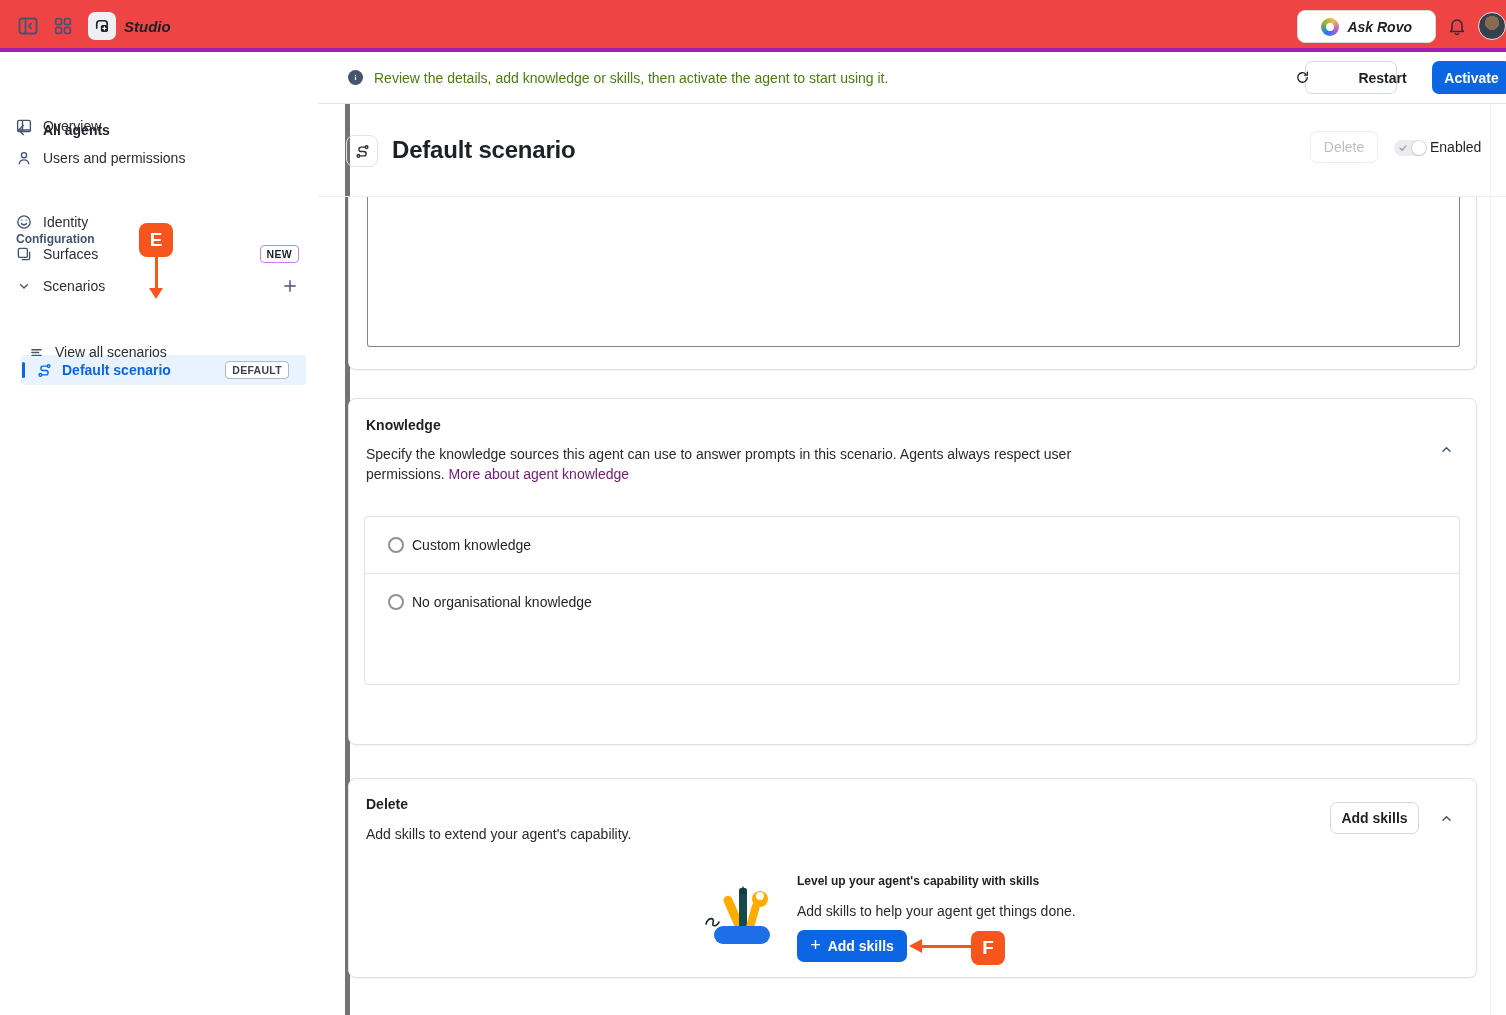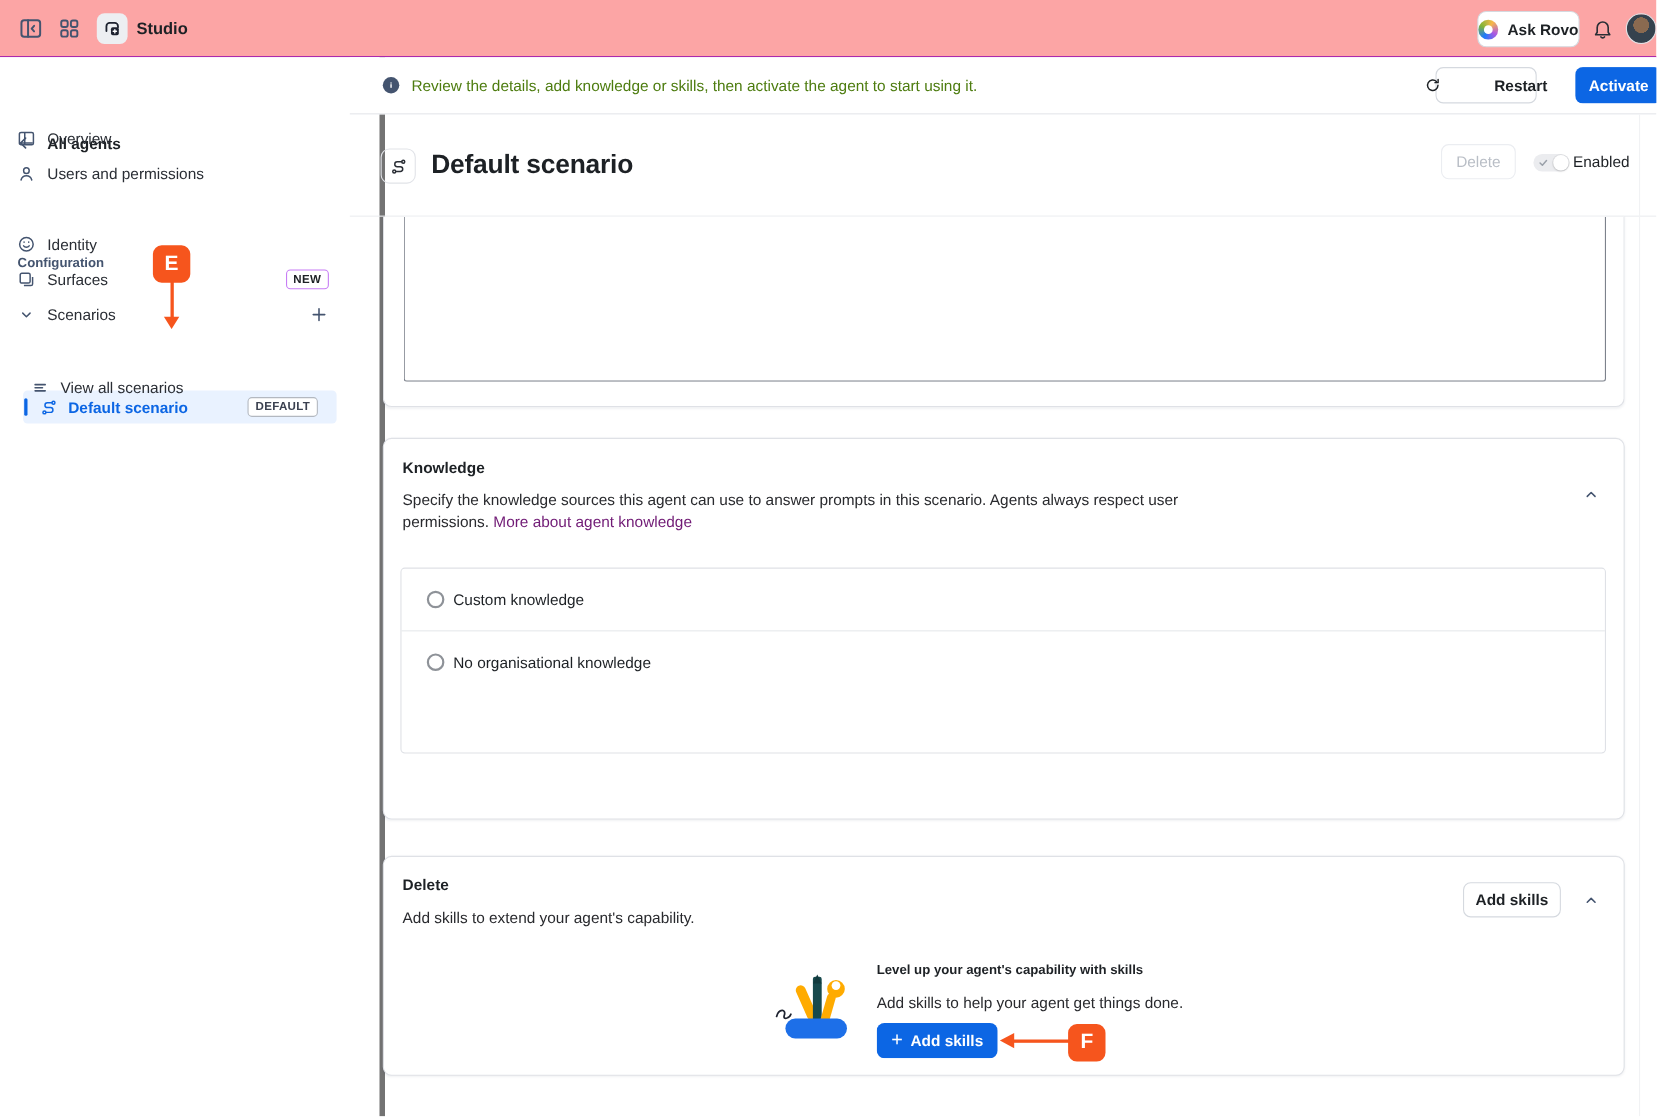--- a/index.html
+++ b/index.html
@@ -4,25 +4,25 @@
 <style>
   * { margin:0; padding:0; box-sizing:border-box; }
   html,body { background:#fff; }
   body { font-family:"Liberation Sans", sans-serif; color:#292A2E; }
   #page { position:relative; width:1506px; height:1015px; background:#fff; overflow:hidden; }
 
   .abs { position:absolute; }
   svg { display:block; }
 
   
-  #topbar { left:0; top:0; width:1506px; height:52px; background:#fca5a5; border-bottom:1px solid #a21caf; }
+  #topbar { left:0; top:0; width:1506px; height:52px; background:#ef4444; border-bottom:4px solid #a21caf;font-style:italic; }
   .icon-btn { color:#44546F; cursor:pointer; }
   #studio-tile { left:88px; top:12px; width:28px; height:28px; background:#EDEFF2; border-radius:7px; display:flex; align-items:center; justify-content:center; }
   #studio-title { left:124px; top:0; height:52px; display:flex; align-items:center; font-size:15px; font-weight:700; color:#1D2125; }
-  #ask-rovo { right:70px; top:10px; height:33px; padding:0 0; border:1px solid #D5D9DF; border-radius:8px; background:#fff; display:flex; align-items:center; gap:8px; font-size:14px; font-weight:600; color:#1D2125; cursor:pointer; }
+  #ask-rovo { right:70px; top:10px; height:33px; padding:0 23px; border:1px solid #D5D9DF; border-radius:8px; background:#fff; display:flex; align-items:center; gap:8px; font-size:14px; font-weight:600; color:#1D2125; cursor:pointer; }
   .rovo-logo { width:18px; height:18px; border-radius:50%; background:conic-gradient(from 210deg,#1D7AFC,#82B536,#F8B84A,#AF59E1,#1D7AFC); position:relative; }
   .rovo-logo::after { content:""; position:absolute; left:5px; top:5px; width:8px; height:8px; border-radius:50%; background:#fff; }
   #bell { left:1447px; top:16px; }
   #avatar { left:1478px; top:12px; width:28px; height:28px; border-radius:50%; background:radial-gradient(circle at 50% 38%, #8a6a50 0 34%, #35424e 35% 100%); border:1px solid #E0E2E6; }
 
   
   #sidebar { left:0; top:52px; width:350px; height:963px; background:#fff; border-right:5px solid #737373; }
   .side-row { position:absolute; left:0; width:318px; height:28px; display:flex; align-items:center; font-size:14px; color:#2A2E35; cursor:pointer; }
   .side-row .ic { width:24px; display:flex; justify-content:center; color:#44546F; }
   .side-label { margin-left:7px; font-weight:400; }

